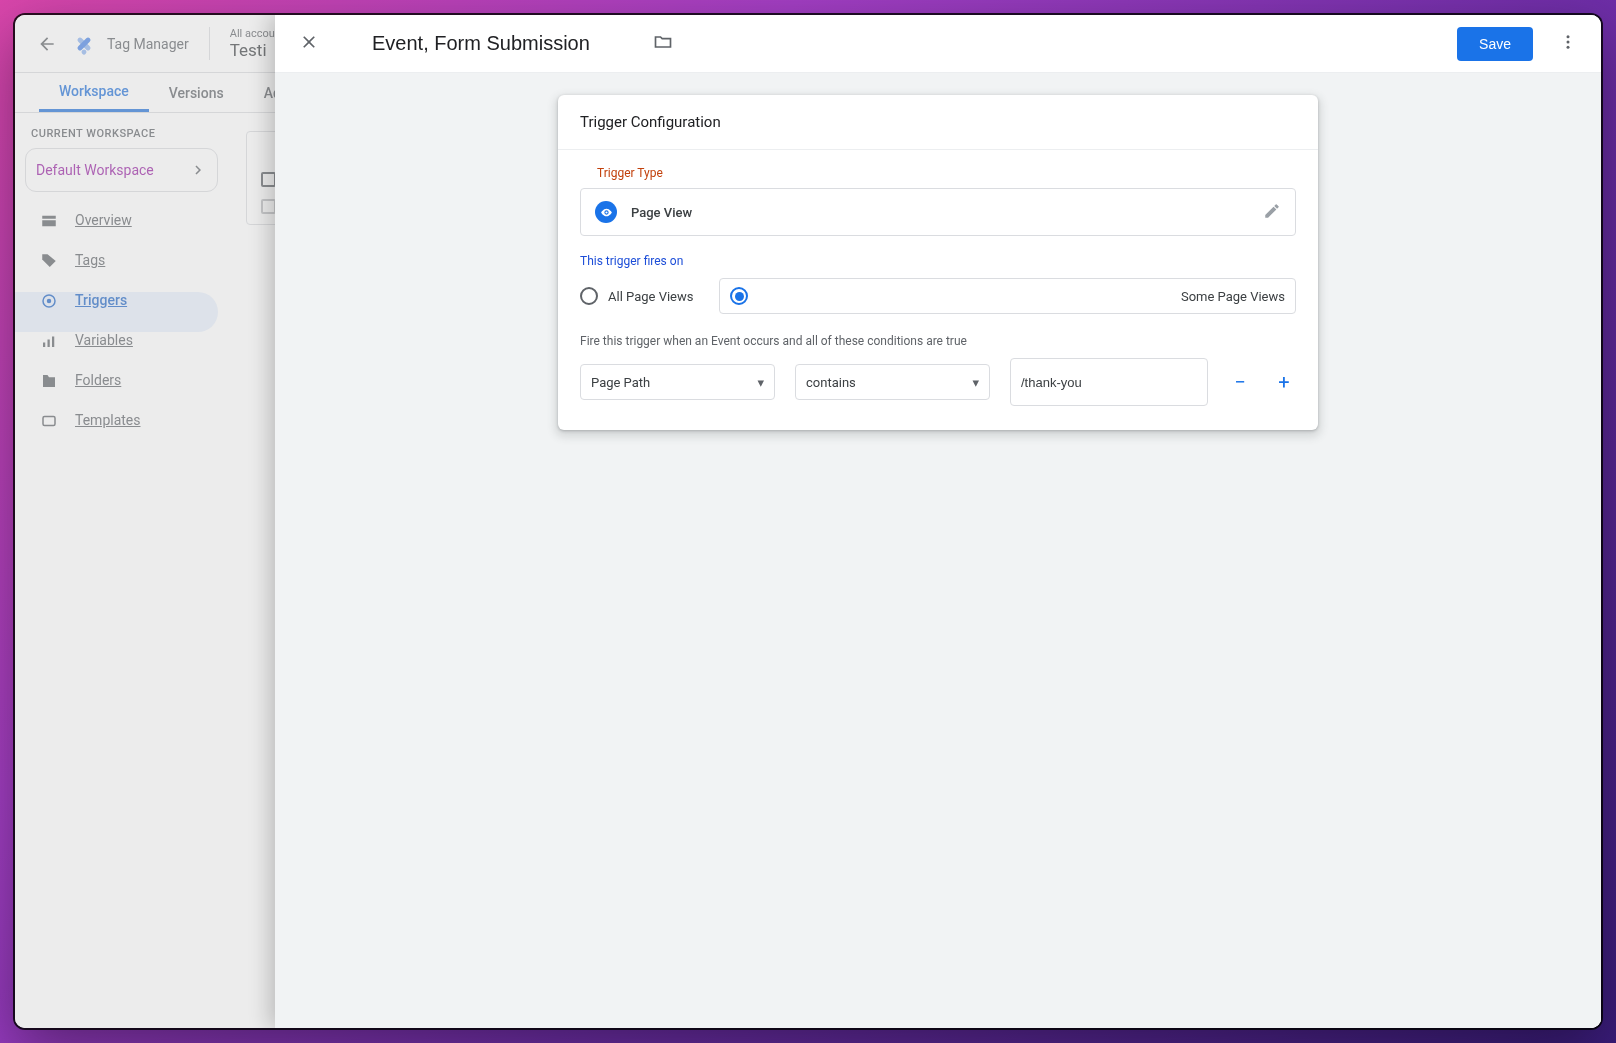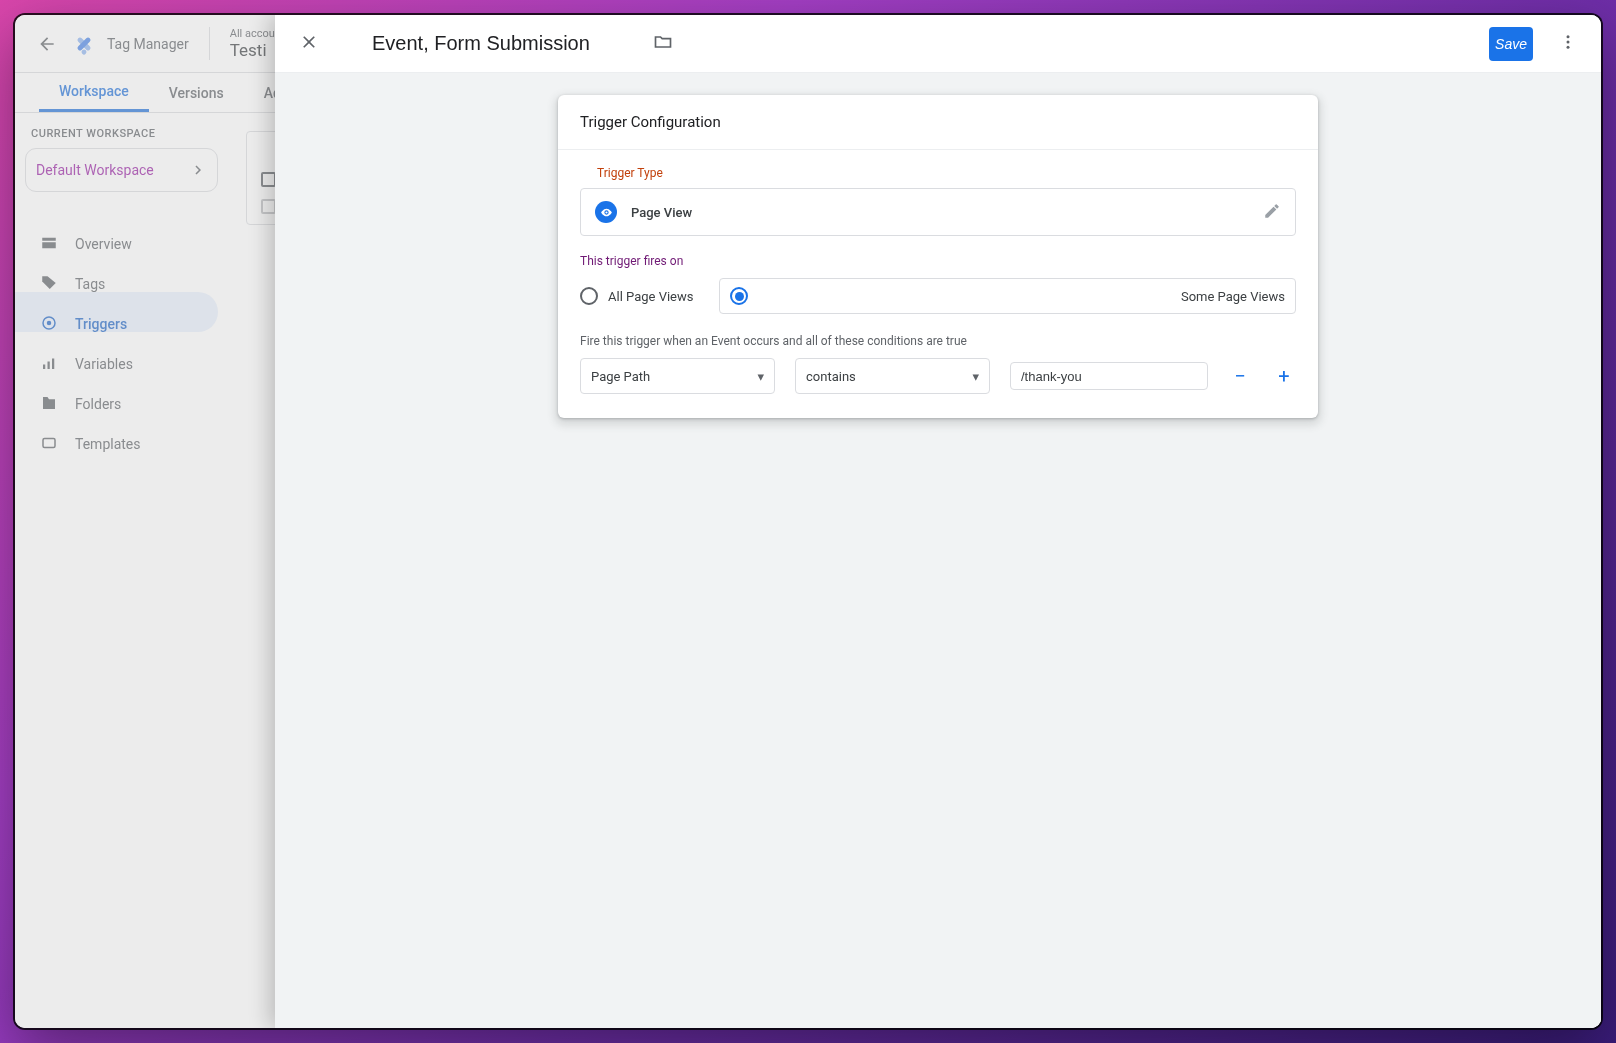--- a/index.html
+++ b/index.html
@@ -69,24 +69,24 @@
   .sidebar{
     width:213px; padding:14px 10px; border-right:0;
   }
   .ws-lbl{font-size:11px;letter-spacing:.5px;color:#5f6368;font-weight:500;padding:0 6px 8px;}
   .ws-sel{
     border:1px solid #dadce0;border-radius:11px;height:44px;
     display:flex;align-items:center;justify-content:space-between;
     padding:0 10px;color:#a21caf;cursor:pointer;margin-bottom:20px;
   }
   .nav-item{
-    display:flex;align-items:flex-end;gap:16px;
+    display:flex;align-items:flex-start;gap:16px;
     height:40px;padding:0 14px;border-radius:0 20px 20px 0;
     color:#5f6368;cursor:pointer;font-size:14px;
-    margin-left:-10px;padding-left:24px;
+    margin-left:-10px;padding-left:24px;text-decoration:underline;
   }
   .nav-item.active{background:#e8f0fe;color:#1967d2;font-weight:500;}
   .nav-item .ic{width:20px;display:flex;justify-content:center;}
   .content{
     flex:1;background:#fff;padding:18px;
   }
   .card-stub{
     border:1px solid #dadce0;border-radius:4px;padding:10px 14px;
     color:#3c4043;
   }
@@ -105,21 +105,21 @@
   }
   .close-x{color:#5f6368;cursor:pointer;padding:6px;}
   .trigger-name{
     font-size:20px;color:#202124;border:none;border-bottom:1px solid transparent;
     padding:4px 2px;outline:none;min-width:200px;margin-left:31px;
   }
   .folder-ic{color:#5f6368;cursor:pointer;}
   .ov-spacer{flex:1;}
   .save-btn{
     background:#1a73e8;color:#fff;border:none;border-radius:4px;
-    height:34px;padding:0 6px;font-size:14px;font-weight:500;cursor:pointer;font-style:italic;
+    height:34px;padding:0 22px;font-size:14px;font-weight:500;cursor:pointer;
   }
   .kebab{color:#5f6368;padding:6px;cursor:pointer;margin-left:6px;}
   .ov-body{
     flex:1;background:#f1f3f4;padding:22px 0;overflow:auto;
   }
   .panel{
     width:760px;margin:0 auto;background:#fff;border-radius:6px;
     box-shadow:0 1px 3px rgba(60,64,67,.3),0 4px 8px 3px rgba(60,64,67,.15);
   }
   .panel-h{
@@ -131,39 +131,39 @@
     border:1px solid #dadce0;border-radius:4px;height:48px;
     display:flex;align-items:center;padding:0 14px;gap:14px;cursor:pointer;
     margin-bottom:18px;
   }
   .type-ic{
     width:22px;height:22px;border-radius:50%;background:#1a73e8;
     display:flex;align-items:center;justify-content:center;color:#fff;
   }
   .type-name{font-size:13px;font-weight:500;color:#3c4043;flex:1;}
   .pencil{color:#9aa0a6;}
-  .fires-lbl{font-size:12px;color:#701a75;margin:4px 0 10px;display:block;}
+  .fires-lbl{font-size:12px;color:#1d4ed8;margin:4px 0 10px;display:block;}
   .radio-row{display:flex;gap:26px;align-items:center;margin-bottom:20px;}
   .radio{display:flex;align-items:center;gap:10px;cursor:pointer;color:#3c4043;font-size:13px;}
   .rbtn{
     width:18px;height:18px;border:2px solid #5f6368;border-radius:50%;
     display:flex;align-items:center;justify-content:center;
   }
   .radio.sel .rbtn{border-color:#1a73e8;}
   .radio.sel .rbtn::after{content:'';width:9px;height:9px;border-radius:50%;background:#1a73e8;}
   .cond-lbl{font-size:12px;color:#5f6368;margin-bottom:10px;display:block;}
   .cond-row{display:flex;gap:20px;align-items:center;}
   .sel{
     border:1px solid #dadce0;border-radius:4px;height:36px;background:#fff;
     display:flex;align-items:center;justify-content:space-between;
     padding:0 10px;color:#3c4043;font-size:13px;cursor:pointer;flex:1;
   }
   .sel .caret{color:#5f6368;}
   .txt{
-    border:1px solid #dadce0;border-radius:4px;height:28px;background:#fff;
+    border:1px solid #dadce0;border-radius:4px;height:48px;background:#fff;
     padding:0 10px;color:#3c4043;font-size:13px;flex:1;outline:none;
   }
   .pm{
     color:#1a73e8;font-size:20px;width:24px;text-align:center;cursor:pointer;font-weight:400;
   }
 
   
   .dim{
     position:absolute;inset:0;background:rgba(32,33,36,.12);
   }

